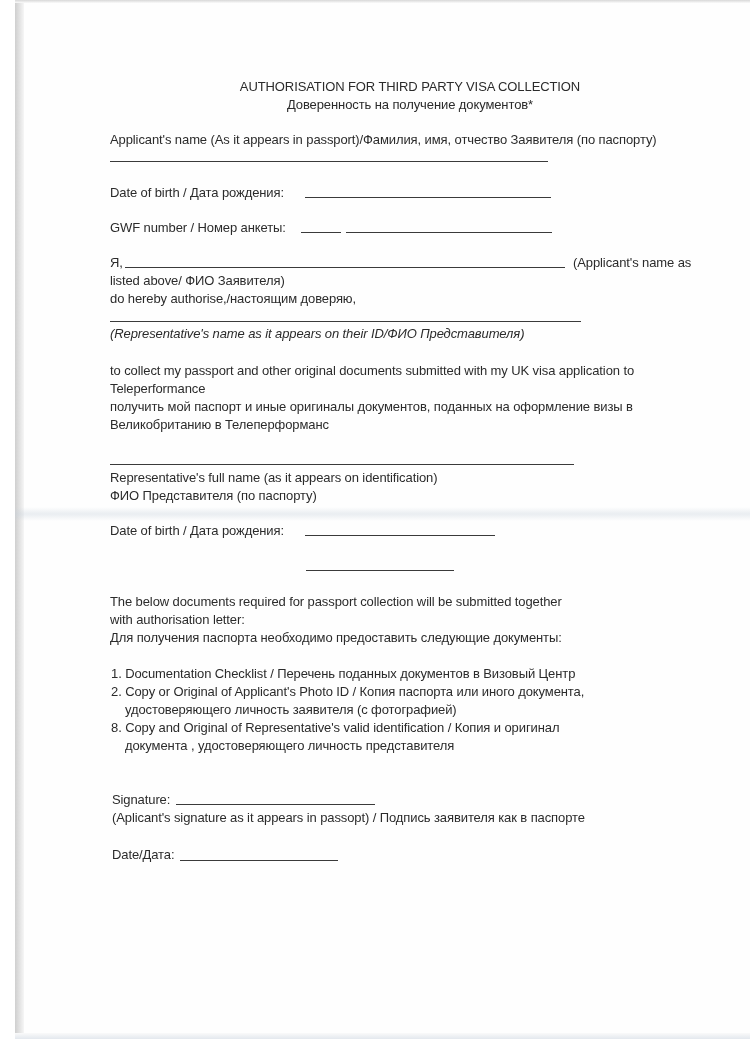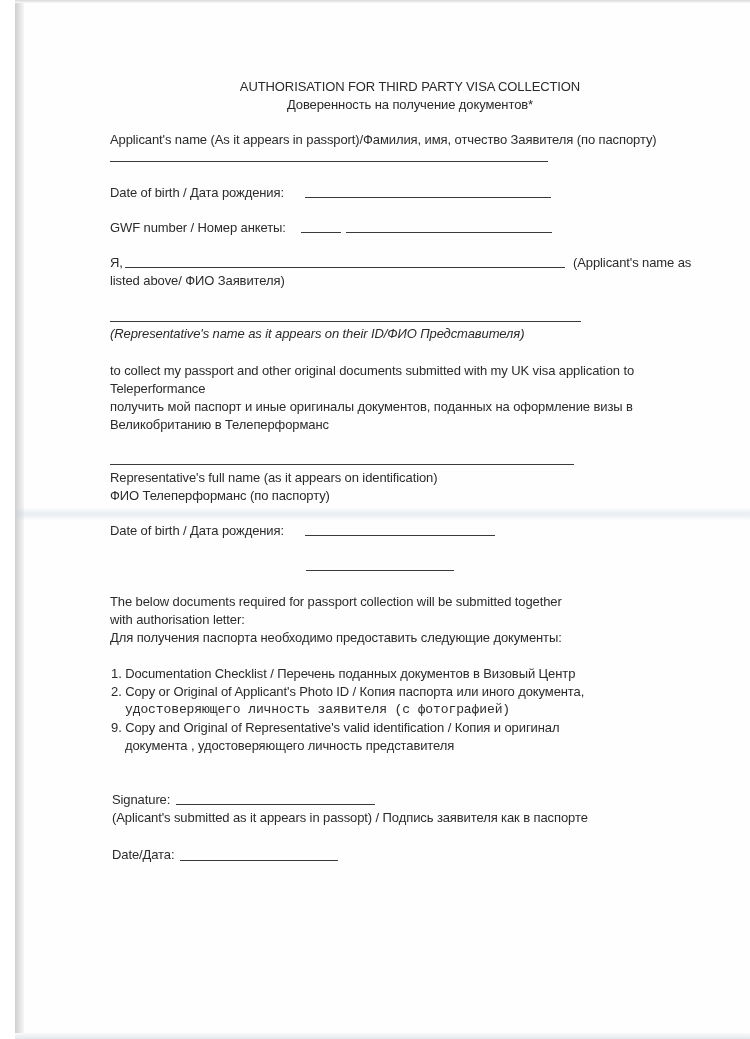--- a/index.html
+++ b/index.html
@@ -59,47 +59,48 @@
   <div class="line" style="left:290px; top:197px; width:246px;"></div>
 
   <div class="t" style="left:95px; top:219px;">GWF number / Номер анкеты:</div>
   <div class="line" style="left:286px; top:232px; width:40px;"></div>
   <div class="line" style="left:331px; top:232px; width:206px;"></div>
 
   <div class="t" style="left:95px; top:254px;">Я,</div>
   <div class="line" style="left:110px; top:267px; width:440px;"></div>
   <div class="t" style="left:558px; top:254px;">(Applicant's name as</div>
   <div class="t" style="left:95px; top:272px;">listed above/ ФИО Заявителя)</div>
+  <div class="t" style="left:95px; top:290px;">do hereby authorise,/настоящим доверяю,</div>
 
   <div class="line" style="left:95px; top:321px; width:471px;"></div>
   <div class="t" style="left:95px; top:325px;font-style:italic;">(Representative's name as it appears on their ID/ФИО Представителя)</div>
 
   <div class="t" style="left:95px; top:362px;">to collect my passport and other original documents submitted with my UK visa application to</div>
   <div class="t" style="left:95px; top:380px;">Teleperformance</div>
   <div class="t" style="left:95px; top:416px;">Великобританию в Телеперформанс</div>
   <div class="t" style="left:95px; top:398px;">получить мой паспорт и иные оригиналы документов, поданных на оформление визы в</div>
 
   <div class="line" style="left:95px; top:464px; width:464px;"></div>
   <div class="t" style="left:95px; top:469px;">Representative's full name (as it appears on identification)</div>
-  <div class="t" style="left:95px; top:487px;">ФИО Телеперформанс (по паспорту)</div>
+  <div class="t" style="left:95px; top:487px;">ФИО Представителя (по паспорту)</div>
 
   <div class="t" style="left:95px; top:522px;">Date of birth / Дата рождения:</div>
   <div class="line" style="left:290px; top:535px; width:190px;"></div>
 
   <div class="line" style="left:291px; top:570px; width:148px;"></div>
 
   <div class="t" style="left:95px; top:593px;">The below documents required for passport collection will be submitted together</div>
   <div class="t" style="left:95px; top:611px;">with authorisation letter:</div>
   <div class="t" style="left:95px; top:629px;">Для получения паспорта необходимо предоставить следующие документы:</div>
 
   <div class="t" style="left:96px; top:665px;">1. Documentation Checklist / Перечень поданных документов в Визовый Центр</div>
   <div class="t" style="left:96px; top:683px;">2. Copy or Original of Applicant's Photo ID / Копия паспорта или иного документа,</div>
-  <div class="t" style="left:110px; top:701px;font-family:Liberation Mono, monospace;">удостоверяющего личность заявителя (с фотографией)</div>
-  <div class="t" style="left:96px; top:719px;">9. Copy and Original of Representative's valid identification / Копия и оригинал</div>
+  <div class="t" style="left:110px; top:701px;">удостоверяющего личность заявителя (с фотографией)</div>
+  <div class="t" style="left:96px; top:719px;">8. Copy and Original of Representative's valid identification / Копия и оригинал</div>
   <div class="t" style="left:110px; top:737px;">документа , удостоверяющего личность представителя</div>
 
   <div class="t" style="left:97px; top:791px;">Signature:</div>
   <div class="line" style="left:161px; top:804px; width:199px;"></div>
-  <div class="t" style="left:97px; top:809px;">(Aplicant's submitted as it appears in passopt) / Подпись заявителя как в паспорте</div>
+  <div class="t" style="left:97px; top:809px;">(Aplicant's signature as it appears in passopt) / Подпись заявителя как в паспорте</div>
 
   <div class="t" style="left:97px; top:846px;">Date/Дата:</div>
   <div class="line" style="left:165px; top:860px; width:158px;"></div>
 </div>
 
 </body></html>

